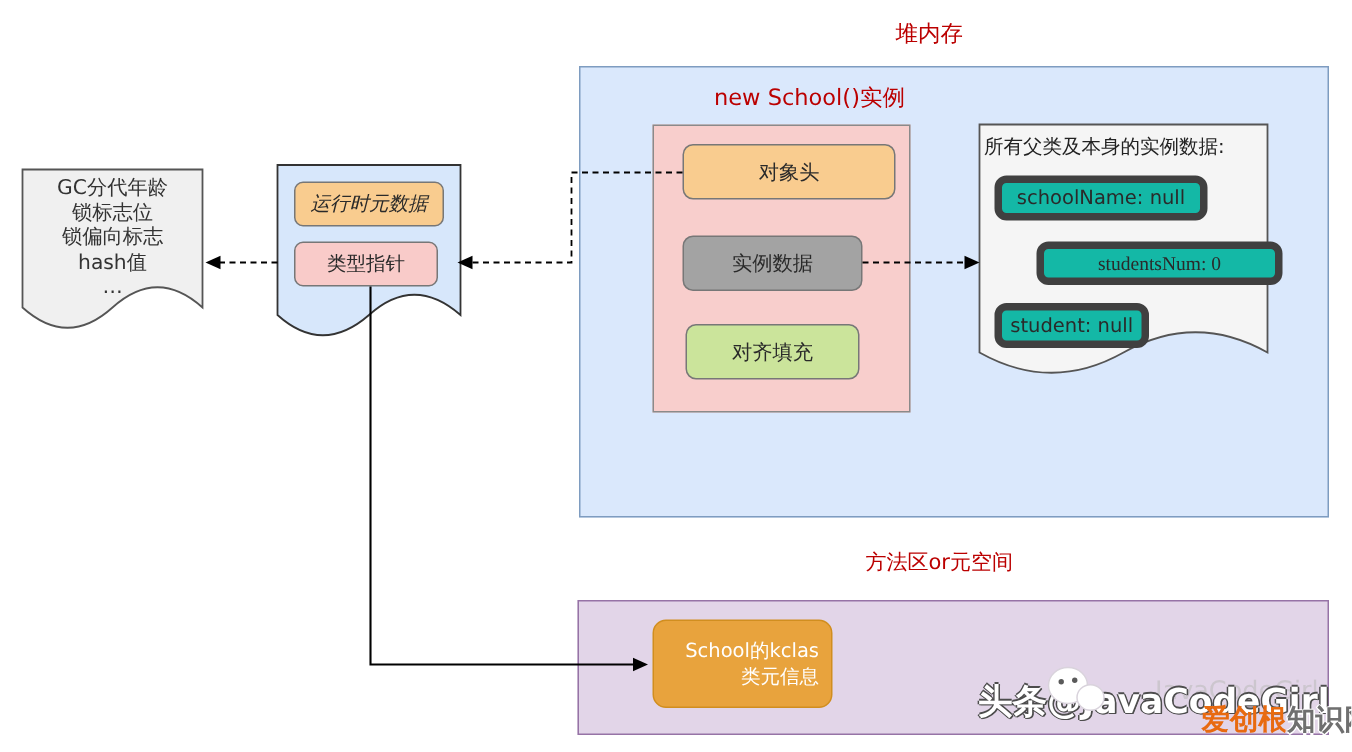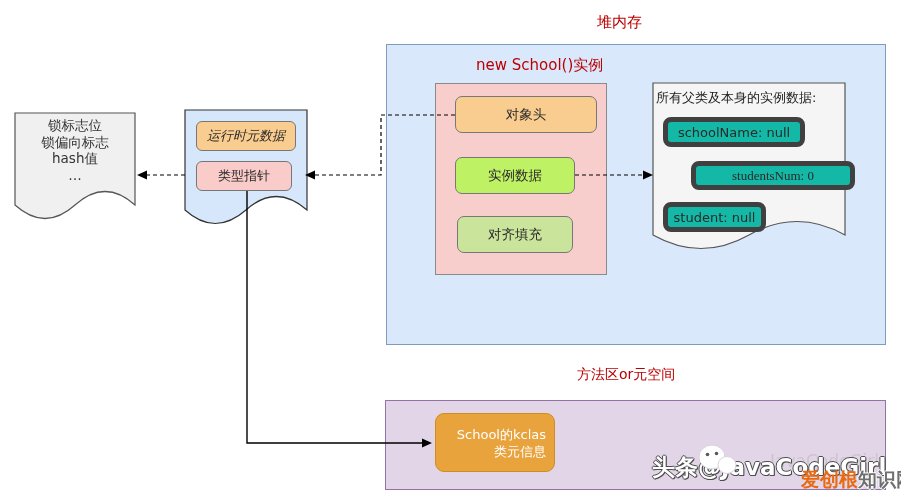--- a/index.html
+++ b/index.html
@@ -13,21 +13,21 @@
   .region{box-sizing:border-box;border:1px solid;}
   .heap{left:386px;top:44px;width:500px;height:301px;background:#dae8fc;border-color:#7e9cc0;z-index:1;}
   .methodarea{left:385px;top:400px;width:501px;height:90px;background:#e2d5e8;border-color:#9673a6;z-index:1;}
   .pinkbox{left:435px;top:83px;width:172px;height:192px;background:#f8cecc;border-color:#8a8a8a;z-index:3;}
   .rbox{
     box-sizing:border-box;border:1px solid #777;border-radius:7px;
     display:flex;align-items:center;justify-content:center;
     font-size:13.5px;color:#2a2a2a;z-index:4;white-space:nowrap;
   }
   .obj-header{left:455px;top:96px;width:142px;height:37px;background:#f9cc8f;}
-  .inst-data{left:455px;top:157px;width:120px;height:37px;background:#bef264;}
+  .inst-data{left:455px;top:157px;width:120px;height:37px;background:#a3a3a3;}
   .padding{left:457px;top:216px;width:116px;height:37px;background:#cbe49b;}
   .runtime{left:196px;top:121px;width:100px;height:30px;background:#f9cc8f;font-size:13px;border-radius:6px;font-style:italic;}
   .typeptr{left:196px;top:161px;width:96px;height:30px;background:#f9cbc9;font-size:13px;border-radius:6px;}
   .fields-title{left:656px;top:89px;width:186px;font-size:13px;color:#222;z-index:4;white-space:nowrap;}
   .field{background:#14b8a6;border:5px solid #404040;border-radius:8px;font-size:13px;}
   .f0{left:663px;top:117px;width:142px;height:30px;}
   .f1{left:691px;top:161px;width:164px;height:29px;font-family:Liberation Serif, serif;}
   .f2{left:663px;top:202px;width:103px;height:30px;}
   .marknote{
     left:15px;top:117px;width:120px;text-align:center;
@@ -69,20 +69,21 @@
   <div class="abs title-red heap-title">堆内存</div>
   <div class="abs title-red instance-title">new School()实例</div>
   <div class="abs title-red method-title">方法区or元空间</div>
 
   <div class="abs region pinkbox"></div>
   <div class="abs rbox obj-header">对象头</div>
   <div class="abs rbox inst-data">实例数据</div>
   <div class="abs rbox padding">对齐填充</div>
 
   <div class="abs marknote">
+    <div>GC分代年龄</div>
     <div>锁标志位</div>
     <div>锁偏向标志</div>
     <div>hash值</div>
     <div>…</div>
   </div>
 
   <div class="abs rbox runtime">运行时元数据</div>
   <div class="abs rbox typeptr">类型指针</div>
 
   <div class="abs fields-title">所有父类及本身的实例数据:</div>

